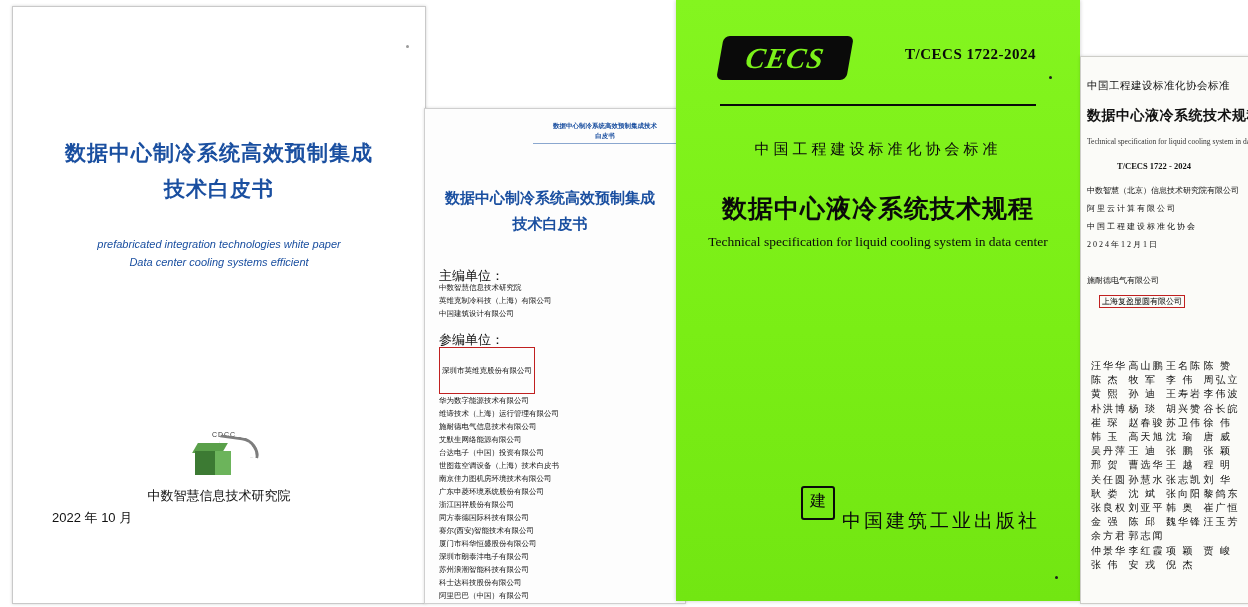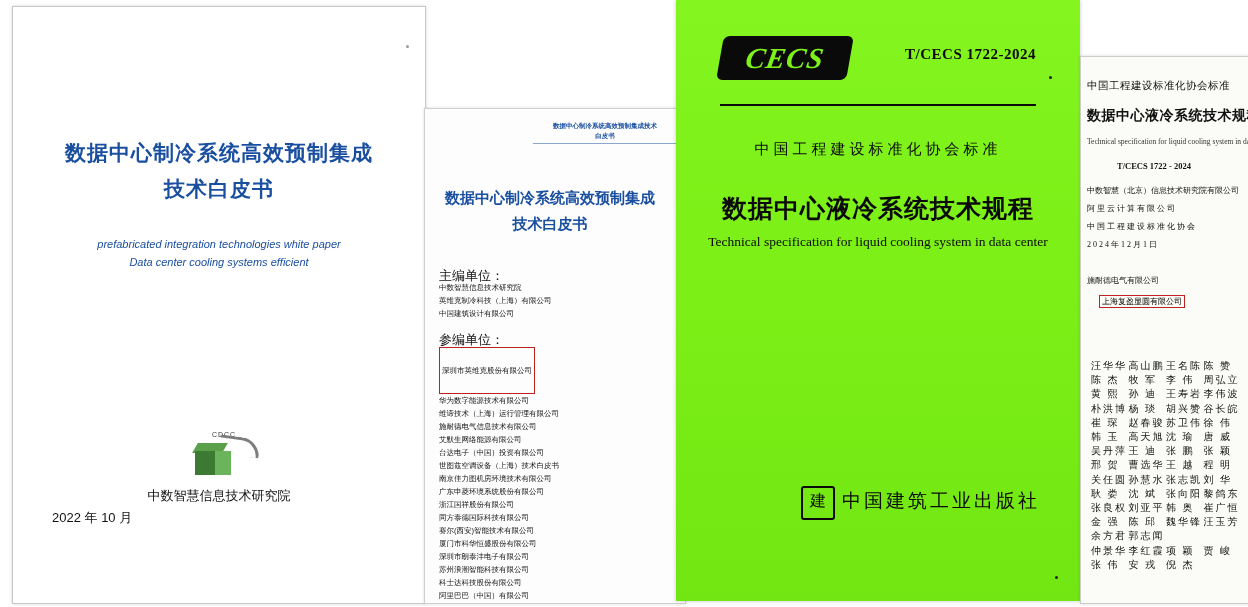--- a/index.html
+++ b/index.html
@@ -295,21 +295,21 @@
     width: 100%;
     height: 100%;
     line-height: 26px;
     text-align: center;
     font-size: 16px;
     color: #0a0a0a;
   }
   #doc-cecs-cover .publisher-name {
     position: absolute;
     left: 166px;
-    top: 488px;
+    top: 508px;
     font-family: "Liberation Serif", serif;
     font-size: 19px;
     color: #0a0a0a;
     letter-spacing: 3px;
   }
   #doc-cecs-cover .dot-tr {
     position: absolute;
     right: 28px;
     top: 76px;
     width: 3px;

